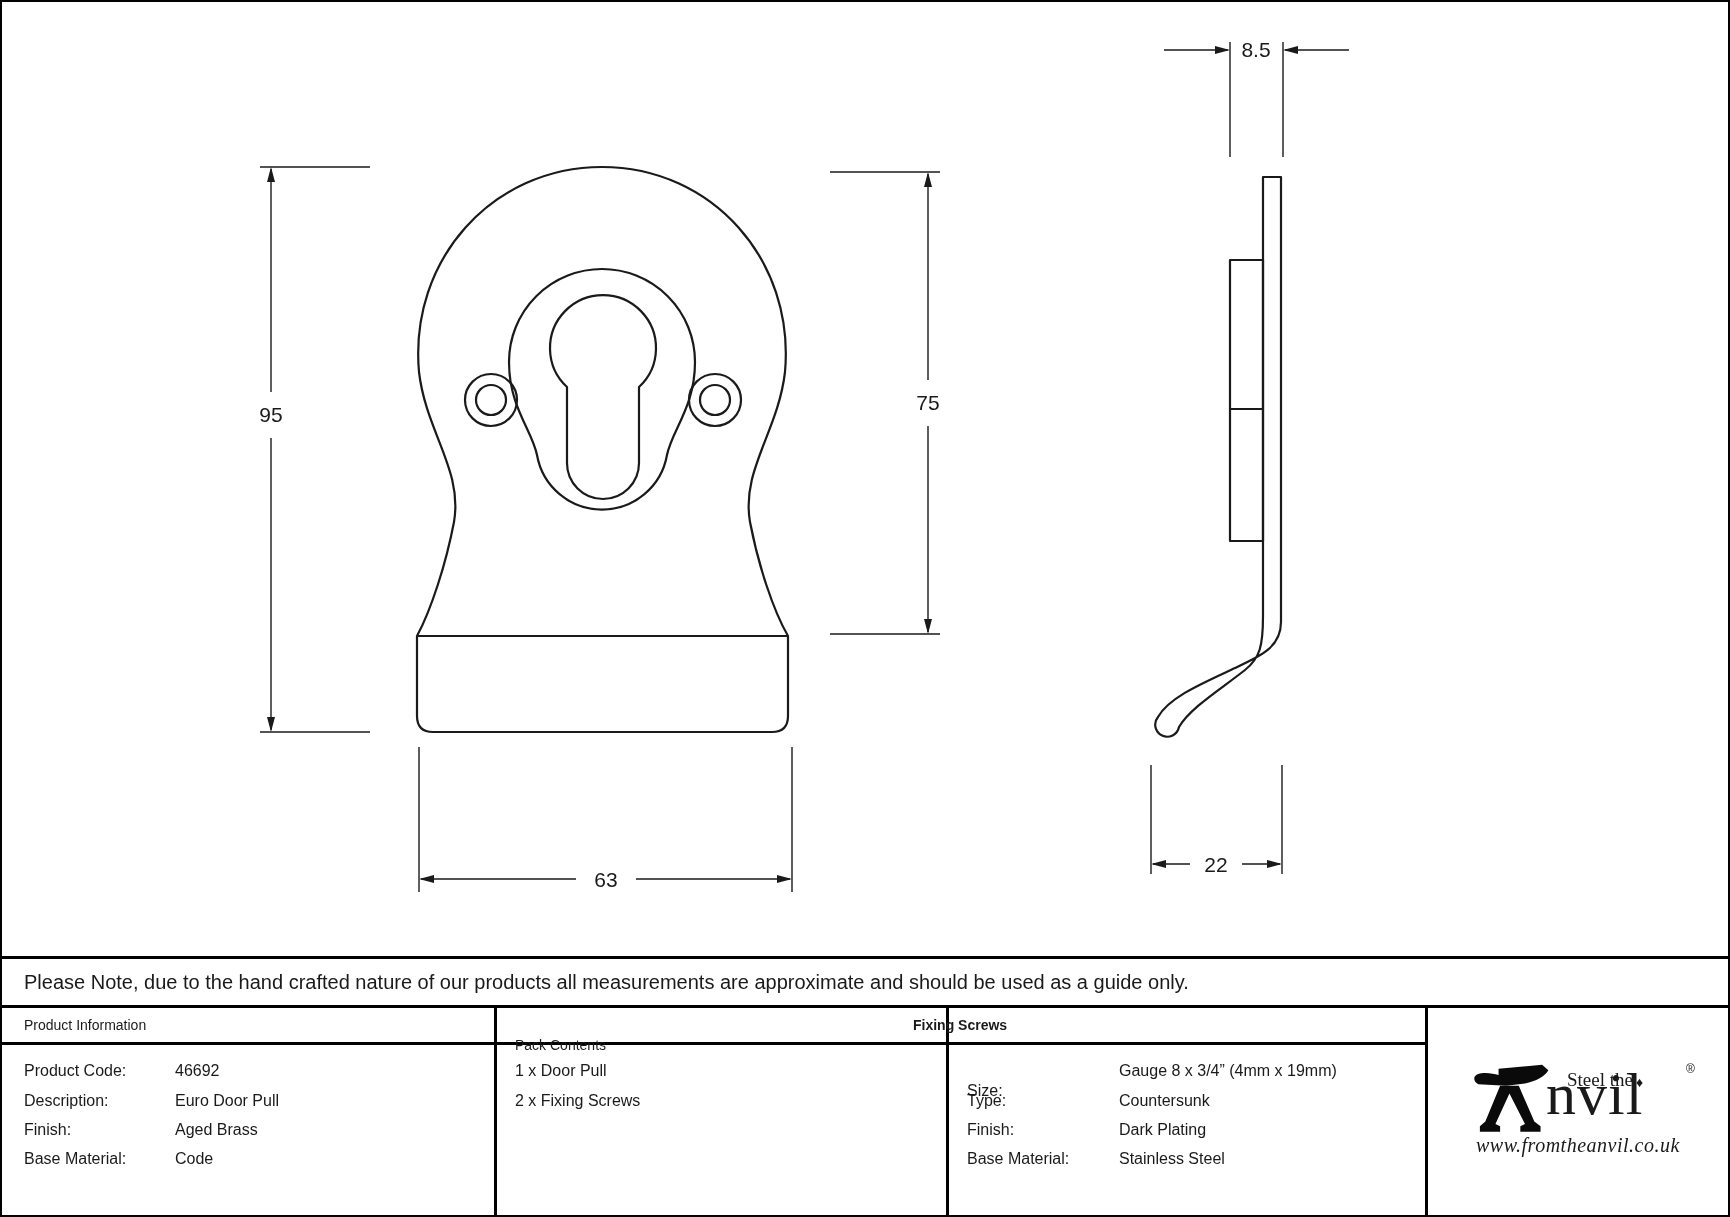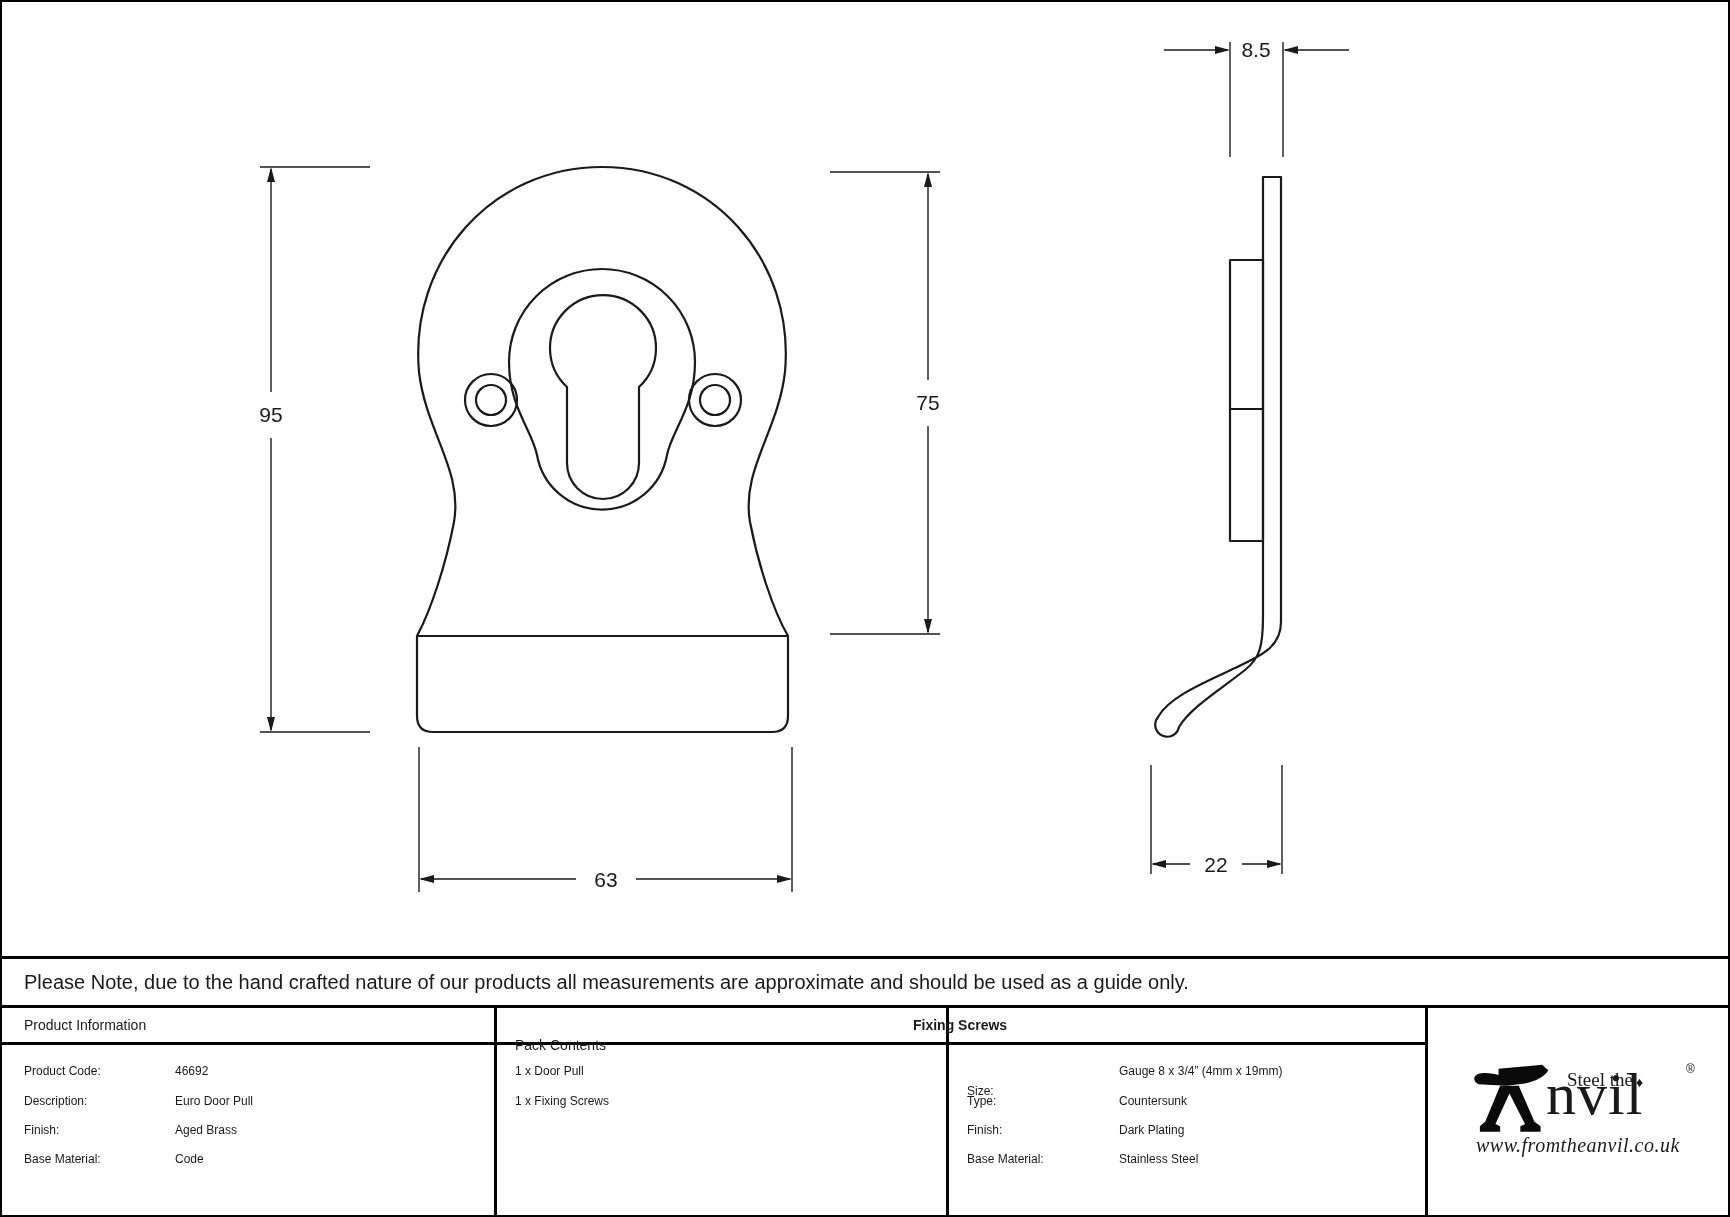--- a/index.html
+++ b/index.html
@@ -25,21 +25,21 @@
     line-height:46px;font-size:20px;padding-left:22px;
     background:#fff;
   }
   .vdiv{position:absolute;top:1003px;bottom:0;width:3px;background:#000;}
   .header-underline{position:absolute;top:1040px;left:0;width:1423px;height:3px;background:#000;}
   .th{
     position:absolute;top:1006px;height:40px;line-height:34px;
     font-size:14px;
   }
   .cell-text{
-    position:absolute;height:30px;line-height:30px;font-size:12px;white-space:nowrap;
+    position:absolute;height:30px;line-height:30px;font-size:16px;white-space:nowrap;
   }
   
   .logo{position:absolute;left:1448px;top:1056px;width:272px;height:110px;}
   .logo .anvil-a{position:absolute;left:22px;top:6px;}
   .logo .brand-name{
     position:absolute;left:96px;top:6px;
     font-family:"Liberation Serif", serif;
     font-size:60px;line-height:60px;letter-spacing:1px;
   }
   .logo .brand-prefix{
@@ -187,21 +187,21 @@
   <div class="cell-text" style="left:22px;top:1054px;">Product Code:</div>
   <div class="cell-text" style="left:173px;top:1054px;">46692</div>
   <div class="cell-text" style="left:22px;top:1084px;">Description:</div>
   <div class="cell-text" style="left:173px;top:1084px;">Euro Door Pull</div>
   <div class="cell-text" style="left:22px;top:1113px;">Finish:</div>
   <div class="cell-text" style="left:173px;top:1113px;">Aged Brass</div>
   <div class="cell-text" style="left:22px;top:1142px;">Base Material:</div>
   <div class="cell-text" style="left:173px;top:1142px;">Code</div>
 
   <div class="cell-text" style="left:513px;top:1054px;">1 x Door Pull</div>
-  <div class="cell-text" style="left:513px;top:1084px;">1 x Fixing Screws</div>
+  <div class="cell-text" style="left:513px;top:1084px;">2 x Fixing Screws</div>
 
   <div class="cell-text" style="left:965px;top:1054px;margin-top:20px;">Size:</div>
   <div class="cell-text" style="left:1117px;top:1054px;">Gauge 8 x 3/4” (4mm x 19mm)</div>
   <div class="cell-text" style="left:965px;top:1084px;">Type:</div>
   <div class="cell-text" style="left:1117px;top:1084px;">Countersunk</div>
   <div class="cell-text" style="left:965px;top:1113px;">Finish:</div>
   <div class="cell-text" style="left:1117px;top:1113px;">Dark Plating</div>
   <div class="cell-text" style="left:965px;top:1142px;">Base Material:</div>
   <div class="cell-text" style="left:1117px;top:1142px;">Stainless Steel</div>
 

